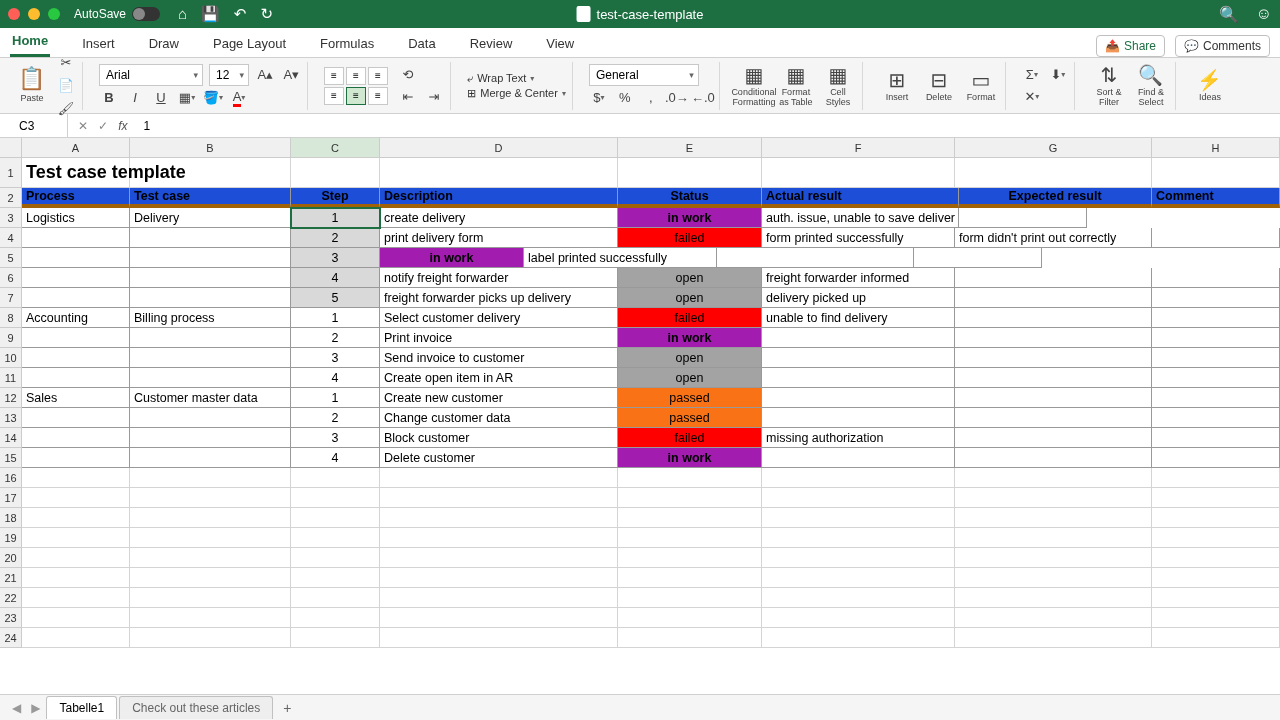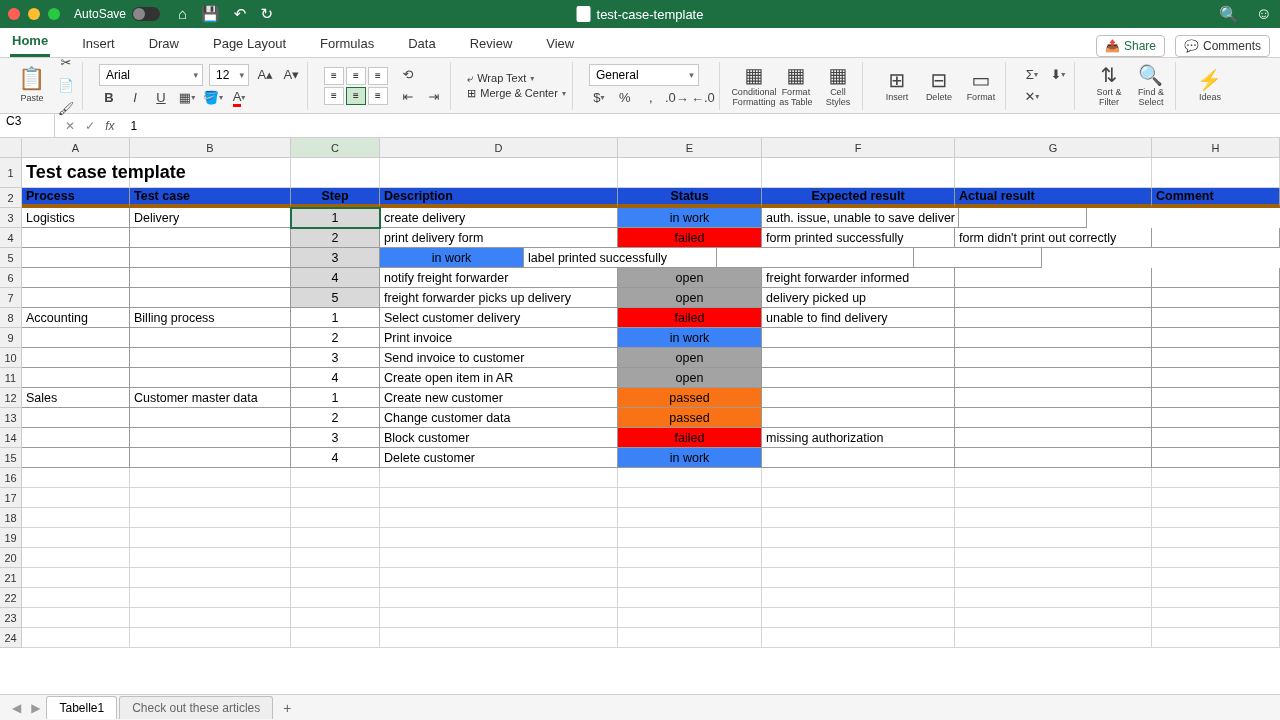--- a/index.html
+++ b/index.html
@@ -35,21 +35,21 @@
 .font-sel { height:22px; border:1px solid #c8c8c8; background:#fff; padding:0 16px 0 6px; font-size:12px; display:flex; align-items:center; position:relative; }
 .font-sel::after { content:'▾'; position:absolute; right:4px; font-size:9px; color:#666; }
 .font-sel.name { width:104px; } .font-sel.size { width:40px; }
 .align-grid { display:grid; grid-template-columns:repeat(3,20px); gap:2px; }
 .abtn { width:20px; height:18px; background:#fff; border:1px solid #c8c8c8; display:flex; align-items:center; justify-content:center; font-size:10px; }
 .abtn.sel { background:#d0e8d0; border-color:#1d6f42; }
 .wrap-row { display:flex; align-items:center; gap:4px; font-size:11px; color:#333; white-space:nowrap; }
 .chev { font-size:8px; color:#666; }
 
 .namebar { height:24px; display:flex; align-items:center; border-bottom:1px solid #d0d0d0; }
-.namebox { width:55px; height:24px; border-right:1px solid #d0d0d0; padding:0 6px; display:flex; font-size:12px; }
+.namebox { width:55px; height:24px; border-right:1px solid #d0d0d0; padding:0 6px; display:flex; align-items:center; font-size:12px;margin-left:13px; }
 .nb-ctrl { display:flex; align-items:center; gap:10px; padding:0 10px; color:#888; font-size:12px; }
 .fx { font-style:italic; color:#555; }
 .formula { flex:1; padding:0 6px; font-size:12px; }
 
 .grid-wrap { display:flex; height:540px; }
 .corner { width:22px; height:20px; background:#f0f0f0; border-right:1px solid #ccc; border-bottom:1px solid #ccc; }
 .rowhdrs { width:22px; }
 .rowhdr { height:20px; background:#f0f0f0; border-right:1px solid #ccc; border-bottom:1px solid #ccc; display:flex; align-items:center; justify-content:center; font-size:11px; color:#333; }
 .rowhdr.first { height:30px; }
 .colhdrs { display:flex; height:20px; }
@@ -58,21 +58,21 @@
 .cells { position:relative; }
 .row { display:flex; }
 .cell { border-right:1px solid #d4d4d4; border-bottom:1px solid #d4d4d4; height:20px; padding:0 4px; display:flex; align-items:center; font-size:12.5px; color:#000; overflow:hidden; white-space:nowrap; }
 .row.first .cell { height:30px; }
 .title-cell { font-weight:700; font-size:18px; }
 .hdr-cell { background:#1d4ed8; font-weight:700; border-right:1px solid #999; border-bottom:4px solid #a16207; }
 .bordr { border:1px solid #999; border-top:none; border-left:none; }
 .center { justify-content:center; }
 .sel-cell { background:#d9d9d9; outline:2px solid #1d6f42; outline-offset:-1px; z-index:2; position:relative; }
 .sel-range { background:#d9d9d9; }
-.st-inwork { background:#3b82f6; }
+.st-inwork { background:#a21caf;font-weight:bold; }
 .st-failed { background:#ff0000; color:#000; }
 .st-open { background:#a3a3a3; }
 .st-passed { background:#f97316; }
 .wA{width:108px}.wB{width:161px}.wC{width:89px}.wD{width:238px}.wE{width:144px}.wF{width:193px}.wG{width:197px}.wH{width:128px}
 
 .sheetbar { position:absolute; bottom:0; left:0; right:0; height:26px; background:#f5f5f5; border-top:1px solid #d0d0d0; display:flex; align-items:center; padding:0 8px; gap:2px; }
 .nav-arr { color:#999; font-size:12px; padding:0 4px; }
 .sheet-tab { background:#fff; border:1px solid #c0c0c0; border-bottom:none; padding:4px 12px; font-size:12px; border-radius:3px 3px 0 0; }
 .sheet-tab.inactive { background:#eee; color:#666; }
 .add-sheet { padding:2px 8px; font-size:14px; color:#666; }
@@ -325,22 +325,22 @@
           <div class="cell wF"></div>
           <div class="cell wG"></div>
           <div class="cell wH"></div>
         </div>
         <div class="row">
           <div class="cell hdr-cell wA">Process</div>
           <div class="cell hdr-cell wB">Test case</div>
           <div class="cell hdr-cell wC center">Step</div>
           <div class="cell hdr-cell wD">Description</div>
           <div class="cell hdr-cell wE center">Status</div>
+          <div class="cell hdr-cell wG">Actual result</div>
           <div class="cell hdr-cell wF center">Expected result</div>
-          <div class="cell hdr-cell wG">Actual result</div>
           <div class="cell hdr-cell wH">Comment</div>
         </div>
         <div class="row">
           <div class="cell wA bordr">Logistics</div>
           <div class="cell wB bordr">Delivery</div>
           <div class="cell wC bordr center sel-cell">1</div>
           <div class="cell wD bordr">create delivery</div>
           <div class="cell wE bordr center st-inwork">in work</div>
           <div class="cell wG bordr">auth. issue, unable to save deliver</div>
           <div class="cell wH bordr"></div>

